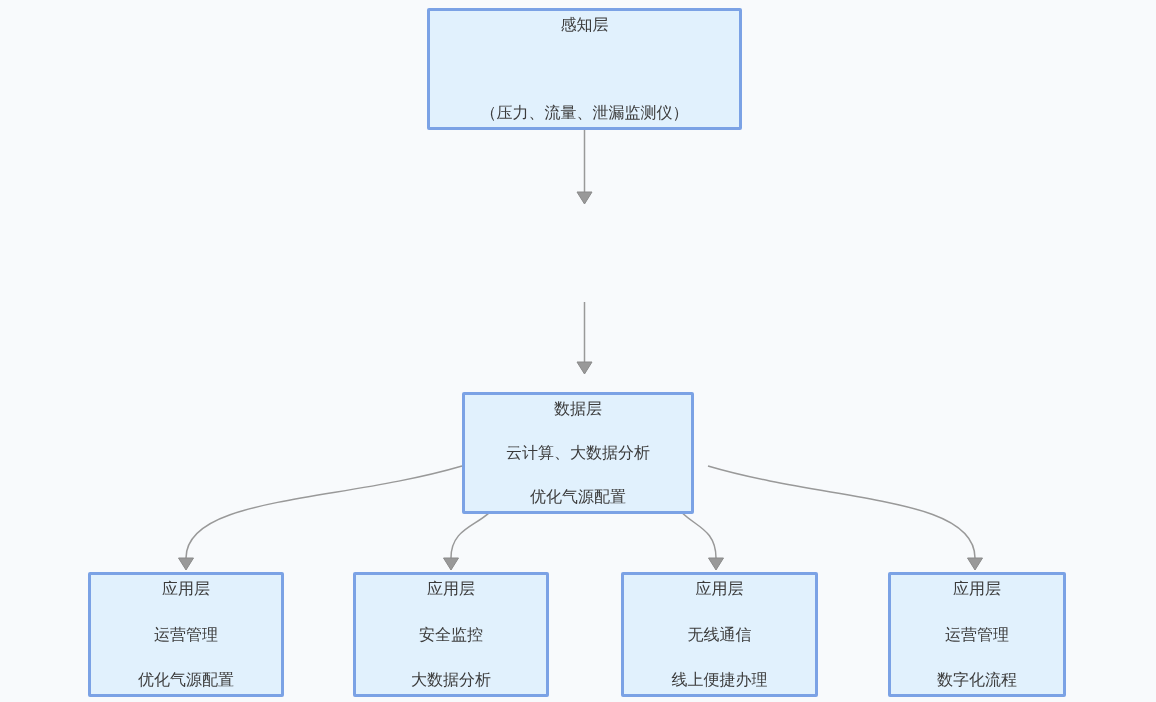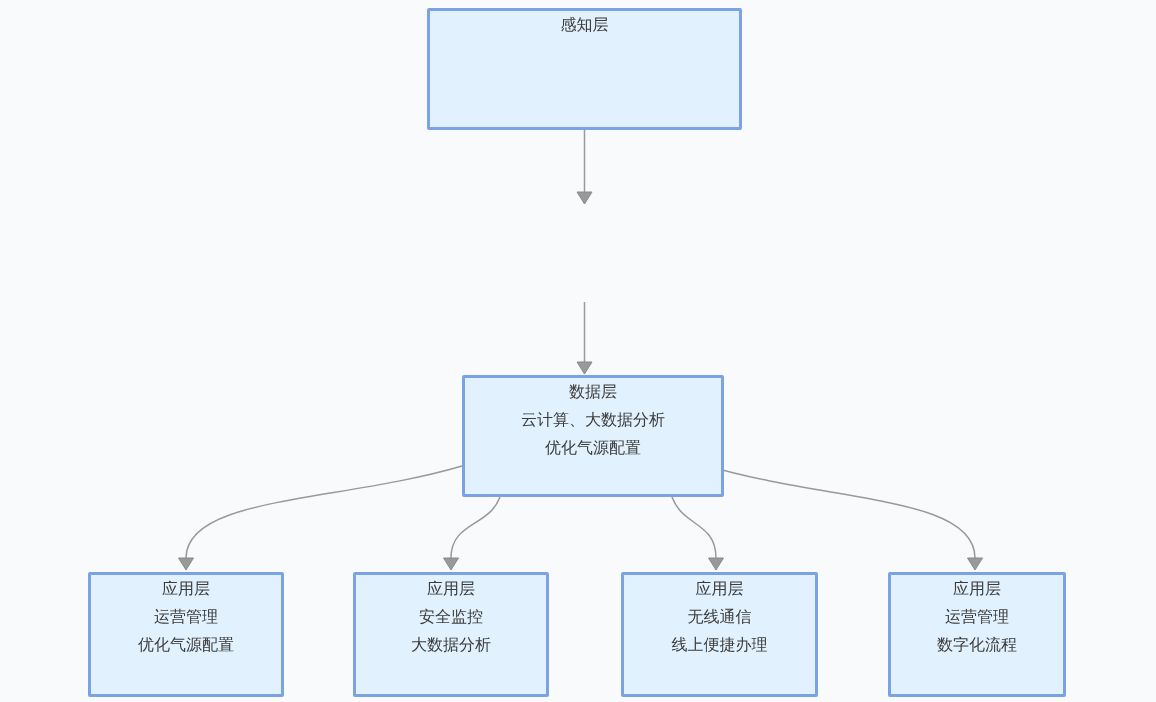--- a/index.html
+++ b/index.html
@@ -39,21 +39,21 @@
   }
   .node {
     position: absolute;
     box-sizing: border-box;
     background: #e1f1fd;
     border: 3px solid #7ba2e5;
     border-radius: 2px;
     display: flex;
     flex-direction: column;
     align-items: center;
-    justify-content: flex-start;
+    justify-content: space-between;
     text-align: center;
     color: #3b3b3b;
     font-size: 16px;
     line-height: 28px;
     white-space: nowrap;
   }
   .node span {
     display: block;
   }
 </style>
@@ -78,24 +78,25 @@
 
     <path class="edge" d="M672,497 C683,527 716,522 716,558"></path>
     <polygon class="arrowhead" points="708.5,558 723.5,558 716,570"></polygon>
 
     <path class="edge" d="M708,466 C830,502 975,496 975,558"></path>
     <polygon class="arrowhead" points="967.5,558 982.5,558 975,570"></polygon>
   </svg>
 
   <div class="node" style="left:427px; top:8px; width:315px; height:122px">
     <span>感知层</span>
+    <span>（压力、流量、泄漏监测仪）</span>
   </div>
 
 
-  <div class="node" style="left:462px; top:375px; width:262px; height:122px">
+  <div class="node" style="left:462px; top:392px; width:232px; height:122px">
     <span>数据层</span>
     <span>云计算、大数据分析</span>
     <span>优化气源配置</span>
   </div>
 
   <div class="node" style="left:88px; top:572px; width:196px; height:125px">
     <span>应用层</span>
     <span>运营管理</span>
     <span>优化气源配置</span>
   </div>

